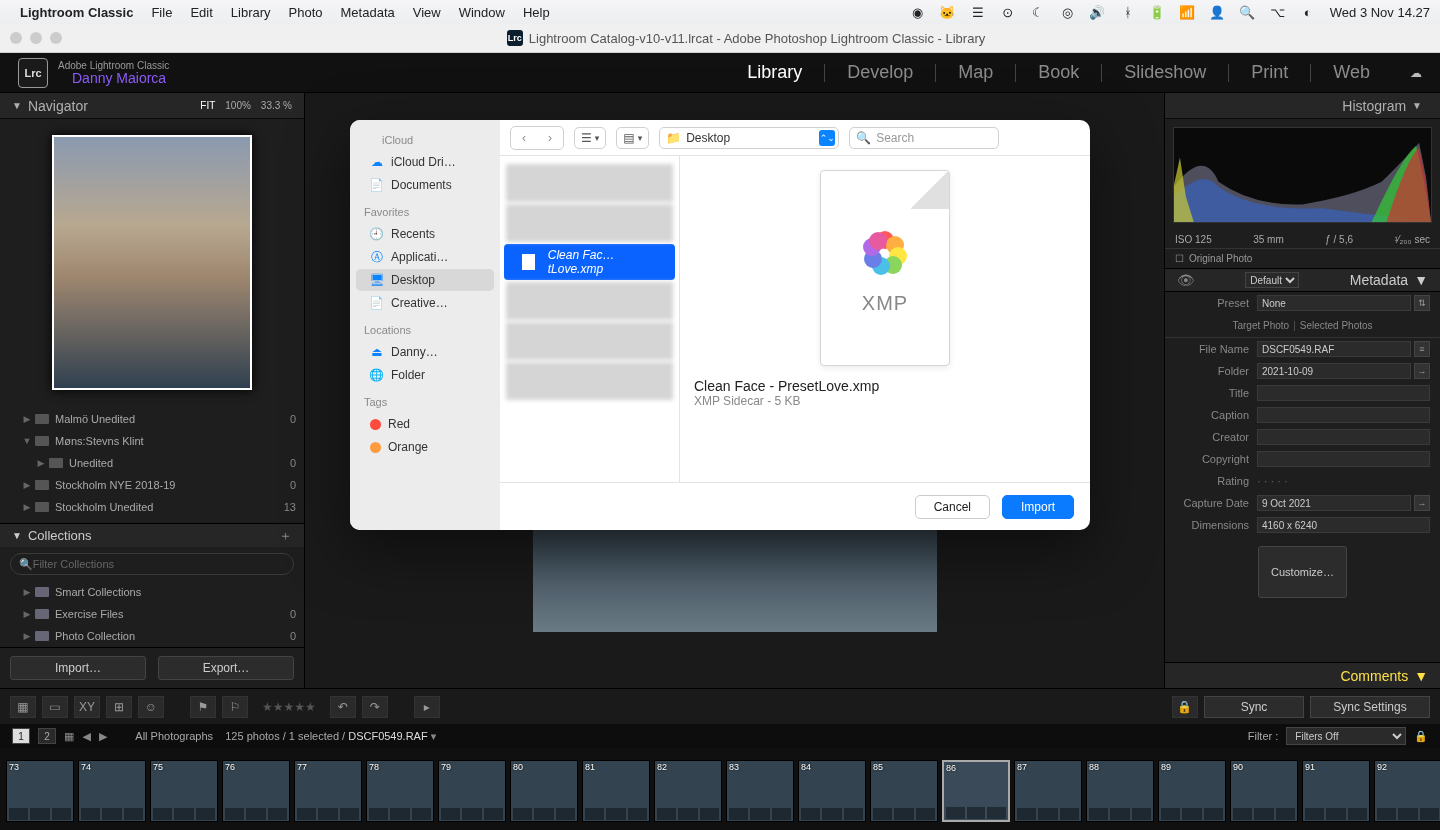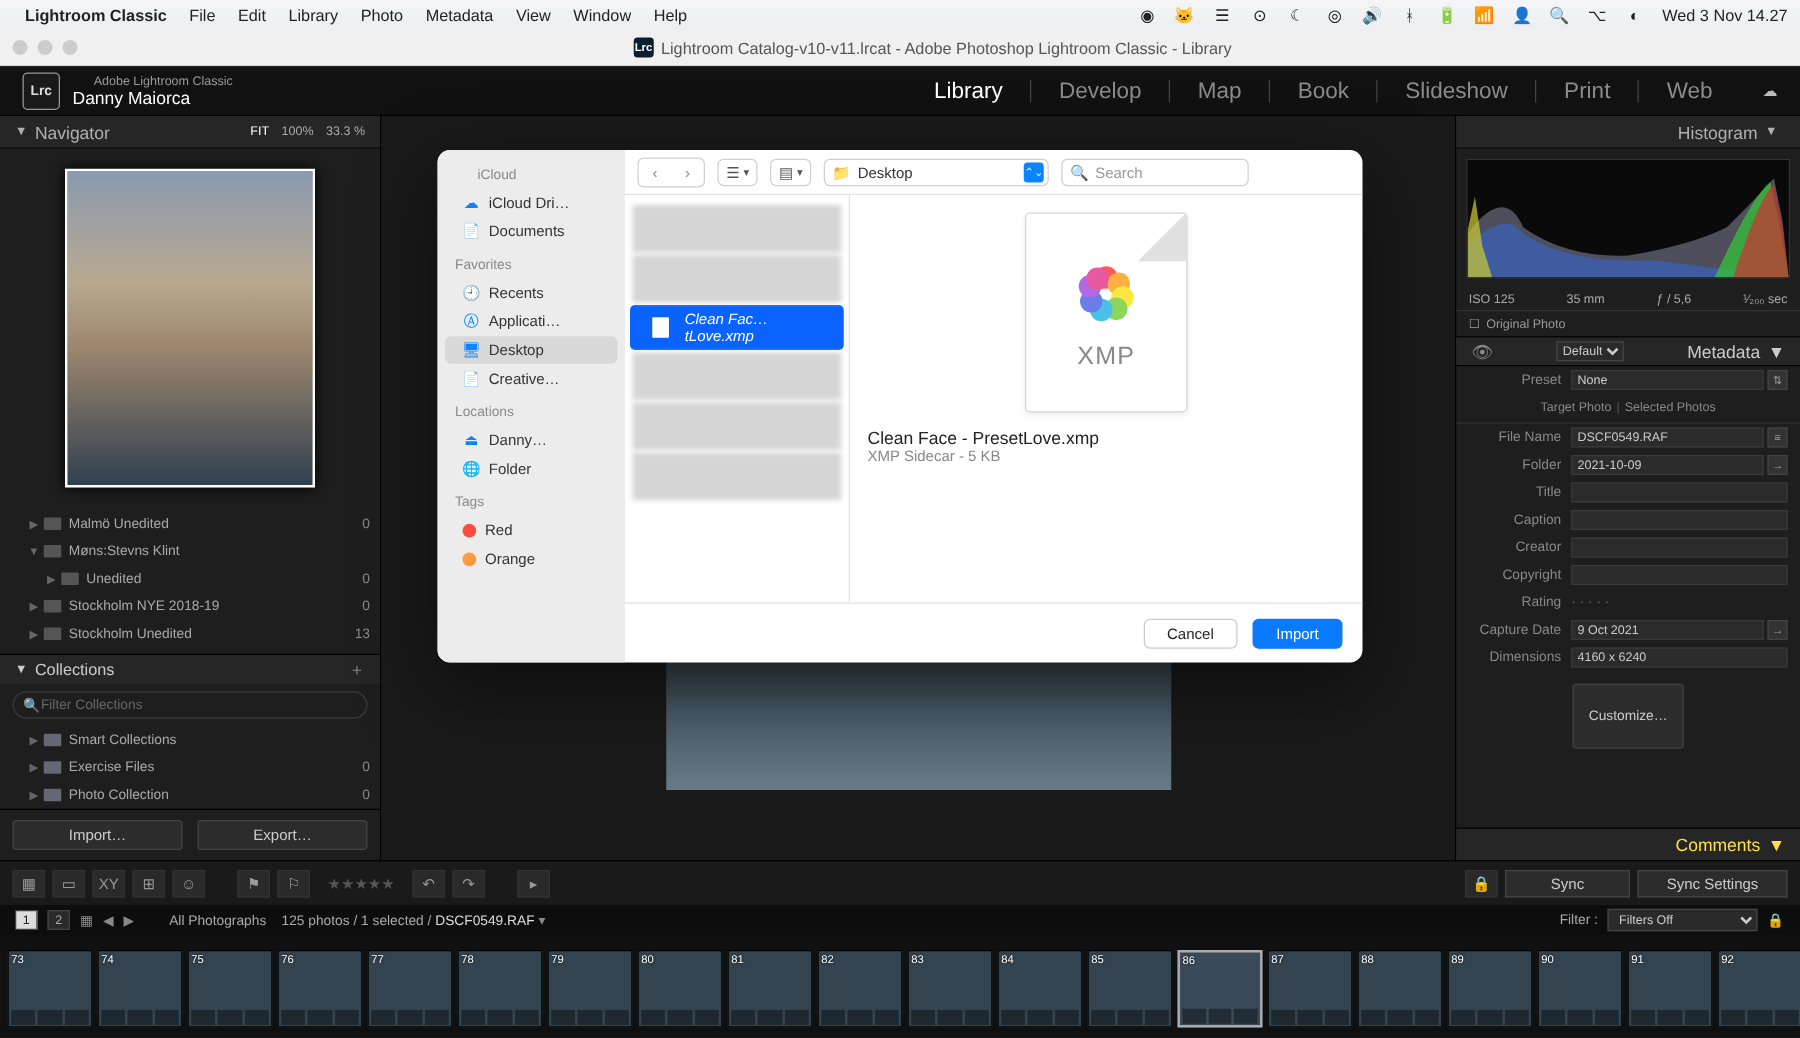--- a/index.html
+++ b/index.html
@@ -17,22 +17,22 @@
 
 .titlebar { height: 29px; background: #f0f0f0; display:flex; align-items:center; padding:0 10px; border-bottom:1px solid #d0d0d0; }
 .traffic { display:flex; gap:8px; }
 .tl { width:12px;height:12px;border-radius:50%;background:#ccc; }
 .title { margin:0 auto; display:flex; align-items:center; gap:6px; color:#555; font-size:13px; }
 .lrcbadge { width:16px;height:16px;background:#0a1e2e;color:#fff;border-radius:3px;display:flex;align-items:center;justify-content:center;font-size:9px;font-weight:bold;}
 
 
 .identity { height:40px; background:#111; display:flex; align-items:center; padding:0 18px; border-bottom:1px solid #000;}
 .lrc-square{width:30px;height:30px;border:1px solid #999;border-radius:4px;display:flex;align-items:center;justify-content:center;color:#ddd;font-size:11px;font-weight:bold;margin-right:10px;background:#1a1a1a;}
-.id-text small{color:#9a9a9a;font-size:10px;display:block;margin-left:17px;}
-.id-text div{color:#ffffff;font-size:14px;margin-top:-1px;}
+.id-text small{color:#9a9a9a;font-size:10px;display:block;}
+.id-text div{color:#8b5cf6;font-size:14px;margin-top:-1px;margin-left:14px;}
 .modules{margin-left:auto;display:flex;gap:22px;align-items:center;}
 .module{color:#8b8b8b;font-size:18px;}
 .module.active{color:#fff;font-weight:500;}
 .modsep{width:1px;height:18px;background:#444;}
 .cloud{margin-left:18px;color:#bbb;}
 
 
 .workspace{display:flex;height:595px;}
 .leftpanel{width:305px;background:#1e1e1e;border-right:1px solid #000;display:flex;flex-direction:column;}
 .rightpanel{width:276px;background:#1e1e1e;border-left:1px solid #000;display:flex;flex-direction:column;}
@@ -119,21 +119,21 @@
 .locsel .bluechev{position:absolute;right:3px;width:16px;height:16px;background:#0a84ff;border-radius:3px;color:#fff;display:flex;align-items:center;justify-content:center;font-size:9px;}
 .fsearch{flex:0 0 150px;height:22px;border:1px solid #d0d0d0;border-radius:5px;display:flex;align-items:center;padding:0 6px;color:#999;font-size:12px;gap:5px;}
 .fcontent{flex:1;display:flex;}
 .fcol{width:180px;border-right:1px solid #e3e3e3;padding:6px 4px;overflow:hidden;}
 .fblur{height:38px;margin:2px;background:#d5d5d5;filter:blur(2px);}
 .ffile{padding:4px 18px;display:flex;align-items:center;gap:13px;font-size:12px;color:#222;border-radius:4px;font-style:italic;}
 .ffile.sel{background:#0a63ff;color:#fff;}
 .ffile .doc{width:14px;height:16px;background:#fff;border:1px solid #ccc;}
 .ffile.sel .doc{border-color:#fff;}
 .fpreview{flex:1;display:flex;flex-direction:column;align-items:center;padding:14px;}
-.xmpicon{width:130px;height:160px;background:#fff;border:1px solid #d5d5d5;border-radius:4px;display:flex;flex-direction:column;align-items:center;justify-content:center;box-shadow:0 2px 6px rgba(0,0,0,.08);position:relative;}
+.xmpicon{width:130px;height:196px;background:#fff;border:1px solid #d5d5d5;border-radius:4px;display:flex;flex-direction:column;align-items:center;justify-content:center;box-shadow:0 2px 6px rgba(0,0,0,.08);position:relative;}
 .xmpicon .fold{position:absolute;top:0;right:0;width:38px;height:38px;background:linear-gradient(135deg,transparent 48%,#e0e0e0 50%);}
 .photosicon{width:62px;height:62px;border-radius:14px;background:#fff;display:flex;align-items:center;justify-content:center;}
 .flower{position:relative;width:44px;height:44px;}
 .petal{position:absolute;width:18px;height:18px;border-radius:50%;left:13px;top:13px;}
 .xmplabel{margin-top:8px;color:#888;font-size:20px;letter-spacing:1px;}
 .pvtitle{margin-top:12px;font-size:14px;font-weight:500;color:#222;width:100%;}
 .pvsub{font-size:12px;color:#888;width:100%;}
 .ffooter{height:48px;border-top:1px solid #e3e3e3;display:flex;align-items:center;justify-content:flex-end;padding:0 16px;gap:12px;}
 .fbtn{height:24px;padding:0 18px;border:1px solid #ccc;border-radius:5px;background:#fff;font-size:12px;color:#222;}
 .fbtn.primary{background:#0a7aff;color:#fff;border-color:#0a7aff;}

